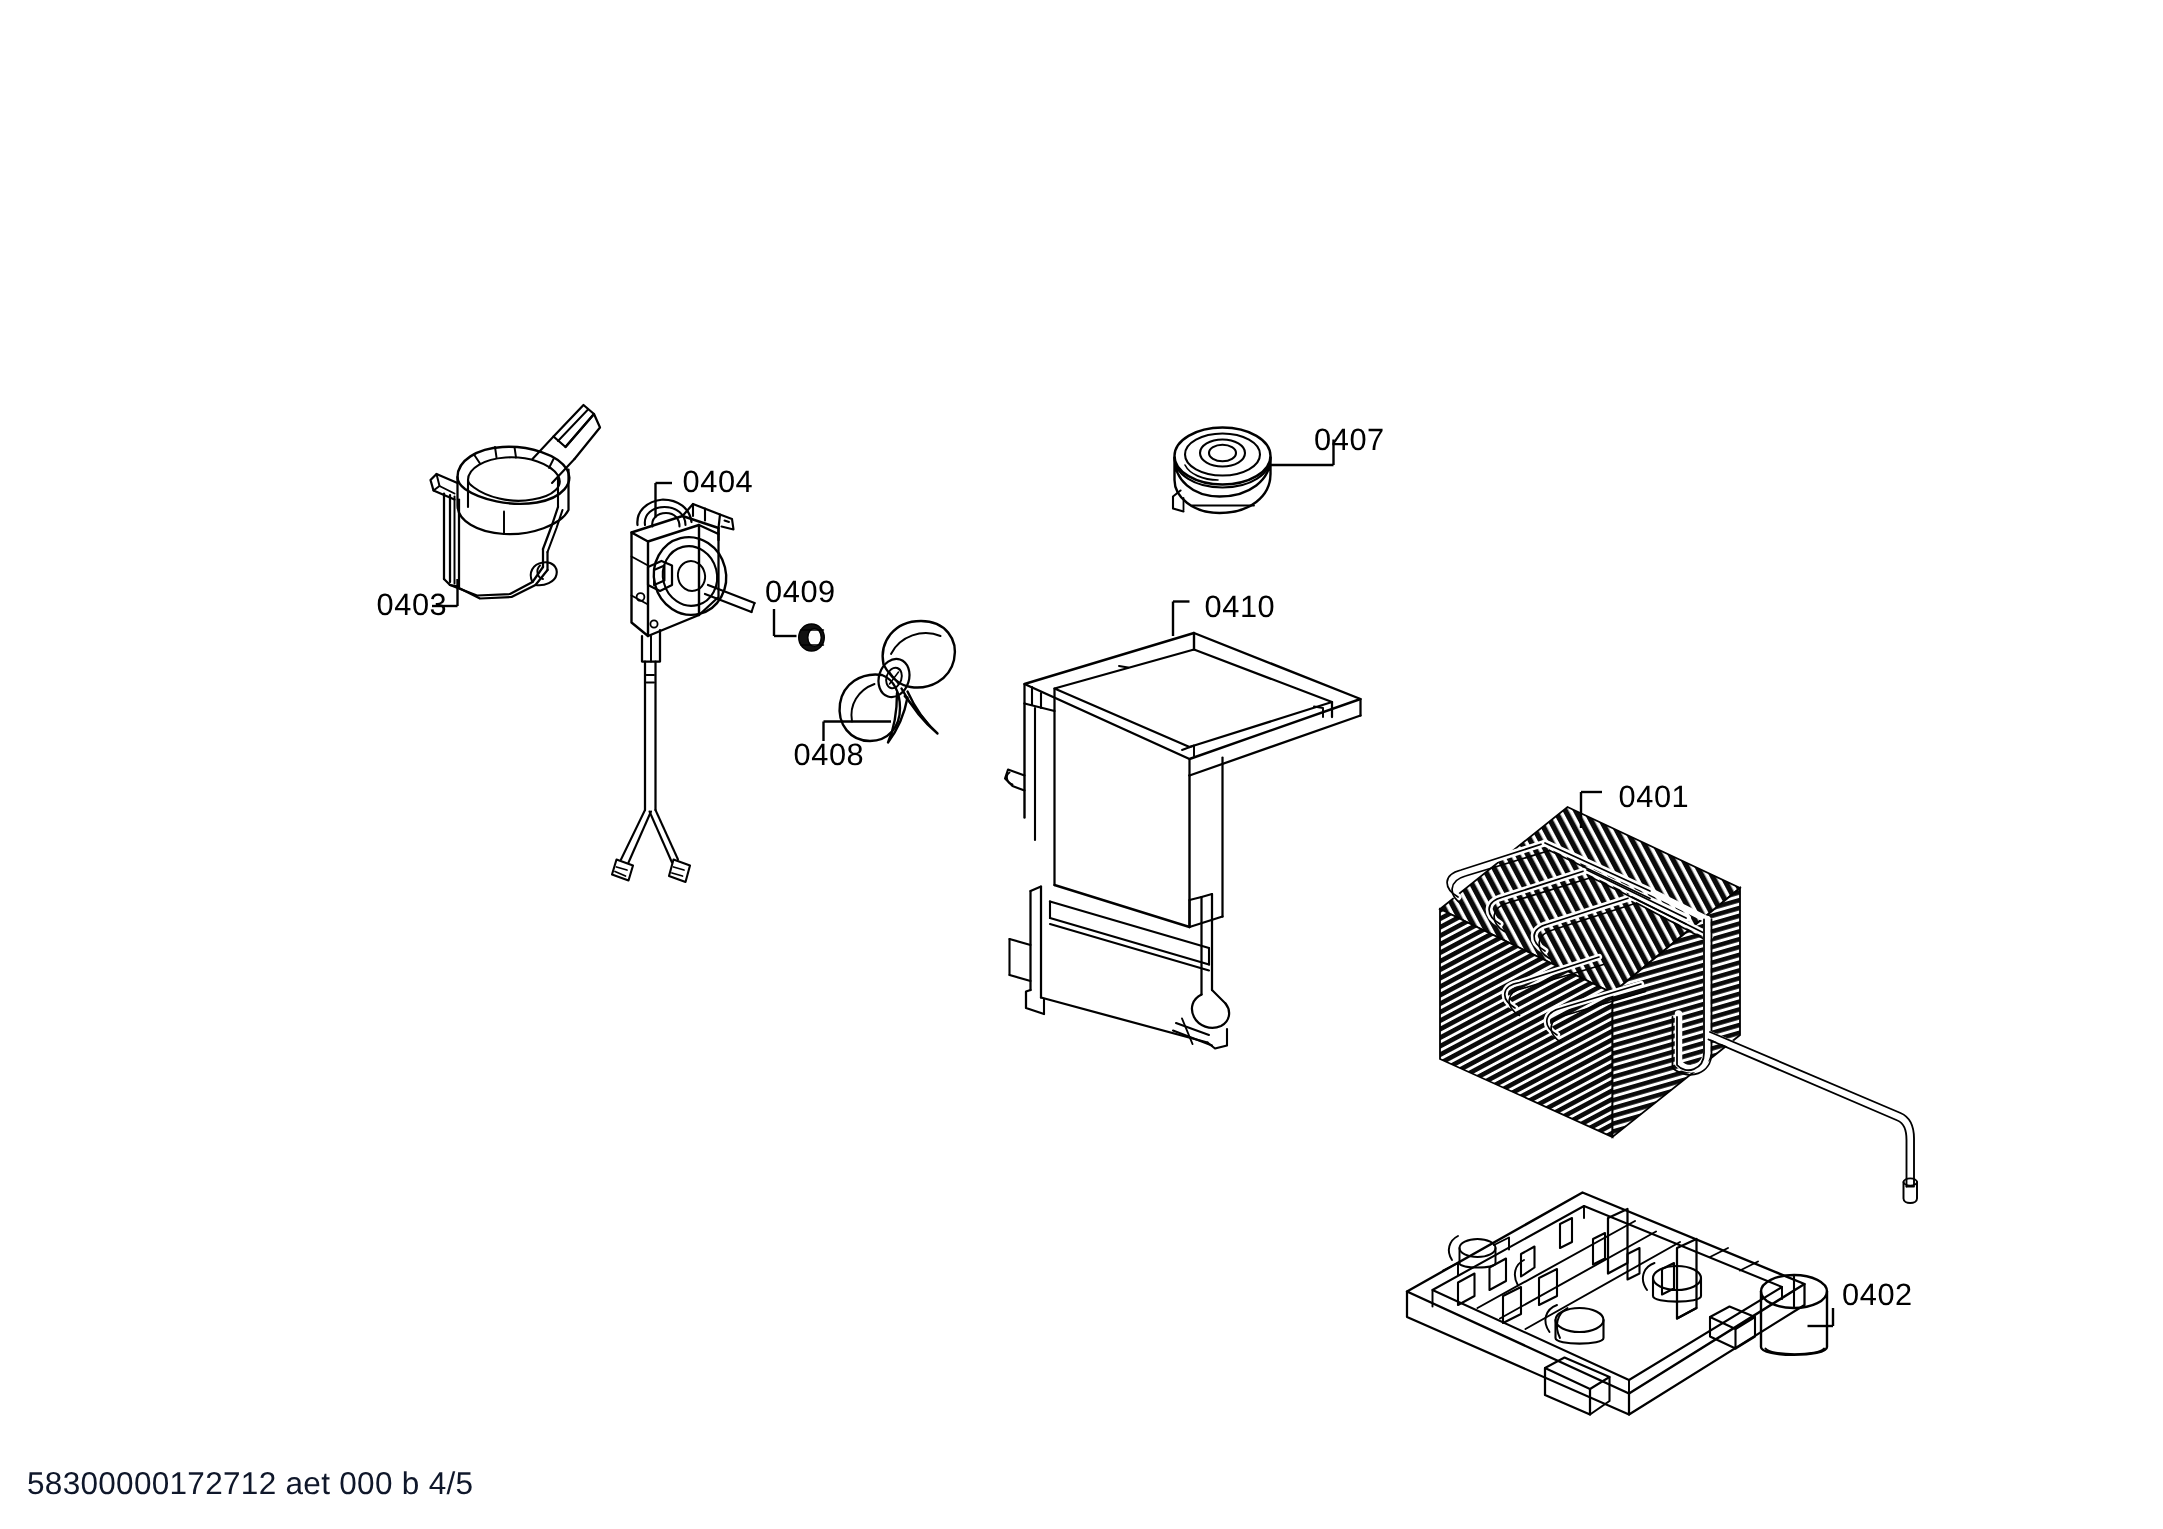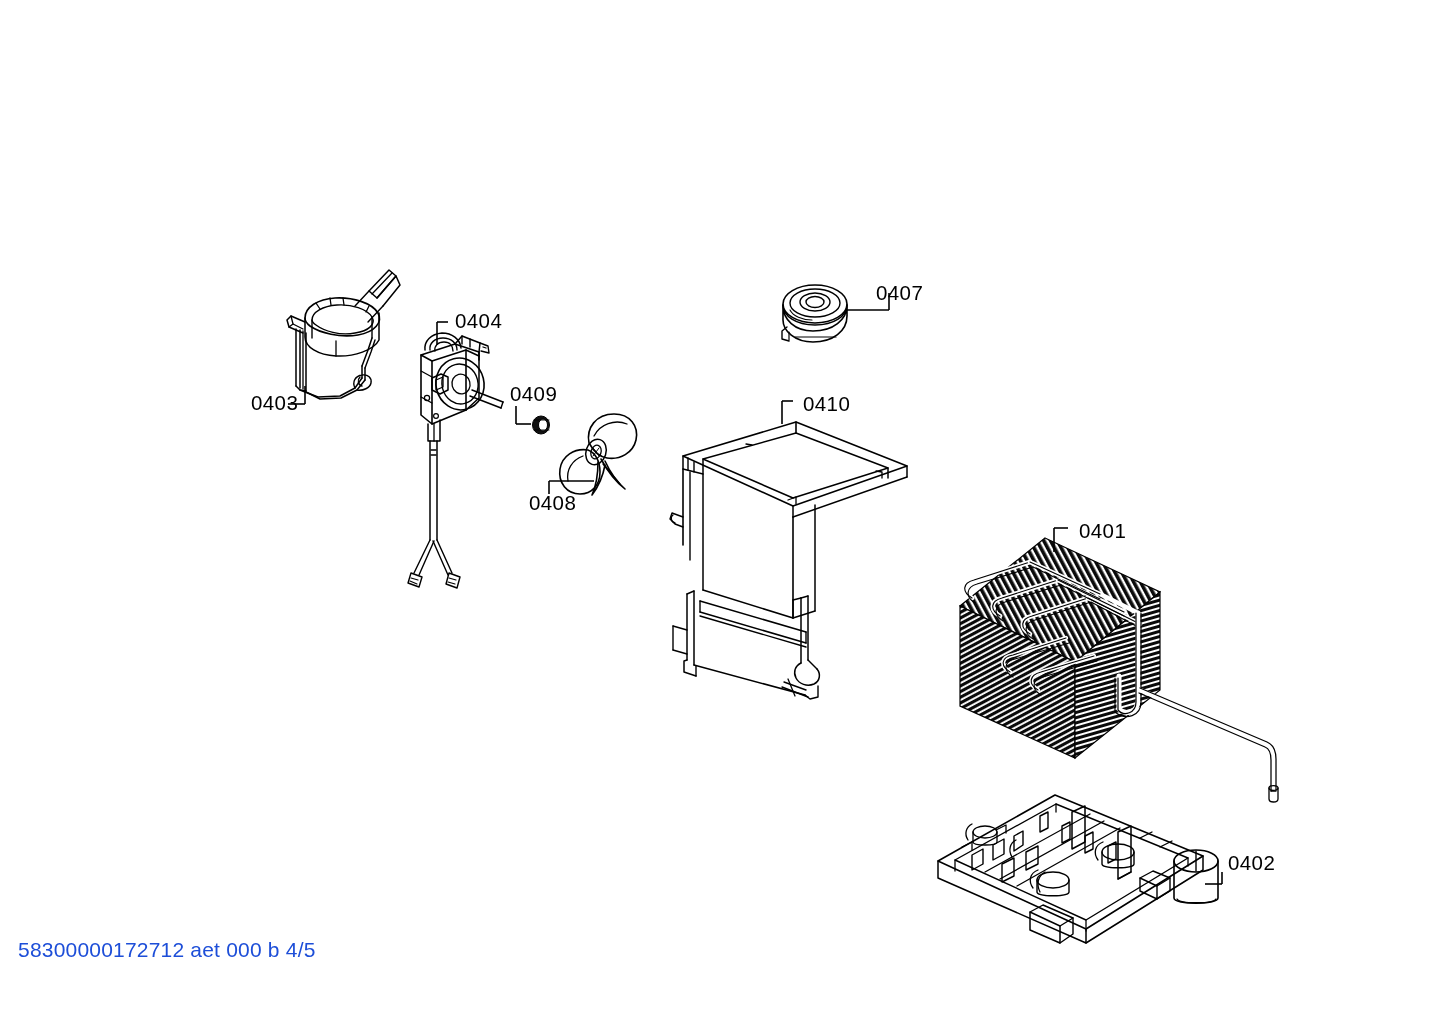--- a/index.html
+++ b/index.html
@@ -23,25 +23,25 @@
     position: absolute;
     left: 0;
     top: 0;
     width: 1442px;
     height: 1019px;
     display: block;
   }
   .footer-text {
     position: absolute;
     left: 18px;
-    top: 938px;
+    top: 978px;
     font-family: "Liberation Sans", sans-serif;
     font-size: 21px;
     letter-spacing: 0.2px;
-    color: #1d4ed8;
+    color: #0f172a;
     white-space: nowrap;
   }
   text.part-label {
     font-family: "Liberation Sans", sans-serif;
     font-size: 20.5px;
     fill: #000000;
     letter-spacing: 0.4px;
   }
   .ln { stroke: #000; fill: none; stroke-linecap: round; stroke-linejoin: round; }
   .leader { stroke: #000; stroke-width: 1.6; fill: none; }

